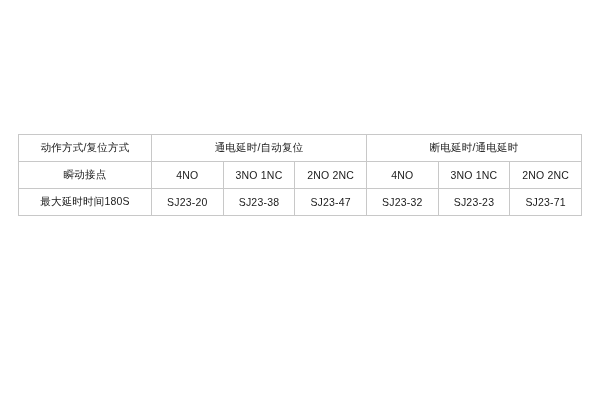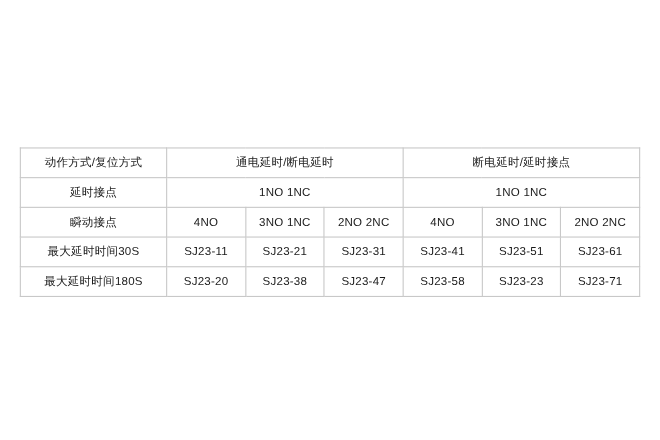--- a/index.html
+++ b/index.html
@@ -55,51 +55,37 @@
 </style>
 </head>
 <body>
 
 <div class="page">
   <div class="table-wrap">
     <table class="spec">
       <tbody>
           <tr>
             <td class="rowhead">动作方式/复位方式</td>
-            <td class="group" colspan="3">通电延时/断电延时</td>
-            <td class="group" colspan="3">断电延时/延时接点</td>
-          </tr>
-          <tr>
-            <td class="rowhead">延时接点</td>
-            <td class="group" colspan="3">1NO 1NC</td>
-            <td class="group" colspan="3">1NO 1NC</td>
+            <td class="group" colspan="3">通电延时/自动复位</td>
+            <td class="group" colspan="3">断电延时/通电延时</td>
           </tr>
           <tr>
             <td class="rowhead">瞬动接点</td>
             <td class="narrow">4NO</td>
             <td class="narrow">3NO 1NC</td>
             <td class="narrow">2NO 2NC</td>
             <td class="narrow">4NO</td>
             <td class="narrow">3NO 1NC</td>
             <td class="narrow">2NO 2NC</td>
           </tr>
           <tr>
-            <td class="rowhead">最大延时时间30S</td>
-            <td class="narrow">SJ23-11</td>
-            <td class="narrow">SJ23-21</td>
-            <td class="narrow">SJ23-31</td>
-            <td class="narrow">SJ23-41</td>
-            <td class="narrow">SJ23-51</td>
-            <td class="narrow">SJ23-61</td>
-          </tr>
-          <tr>
             <td class="rowhead">最大延时时间180S</td>
             <td class="narrow">SJ23-20</td>
             <td class="narrow">SJ23-38</td>
             <td class="narrow">SJ23-47</td>
-            <td class="narrow">SJ23-58</td>
+            <td class="narrow">SJ23-32</td>
             <td class="narrow">SJ23-23</td>
             <td class="narrow">SJ23-71</td>
           </tr>
         </tbody>
     </table>
   </div>
 </div>
 
 </body></html>

